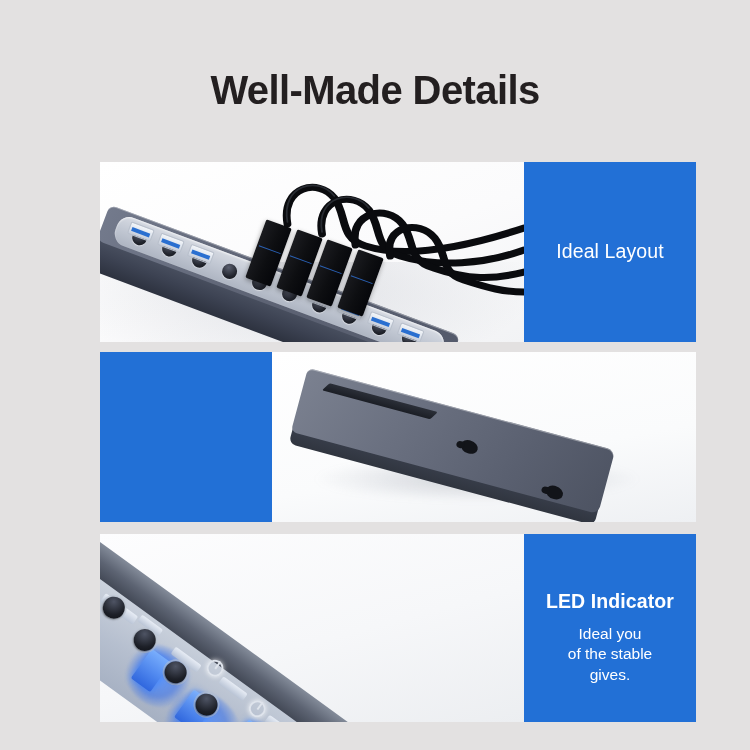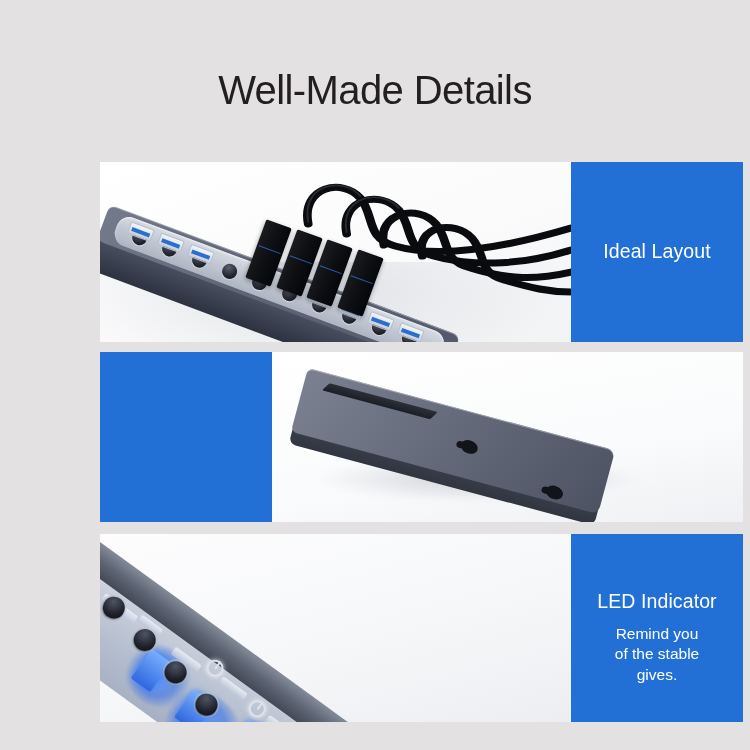--- a/index.html
+++ b/index.html
@@ -11,47 +11,47 @@
     font-family:"Liberation Sans", sans-serif;
     -webkit-font-smoothing:antialiased;
   }
 
   .page{ position:relative; width:750px; height:750px; }
 
   
   .page-title{
     position:absolute; left:0; top:68px; width:750px;
     text-align:center;
-    font-size:40px; font-weight:normal; letter-spacing:-0.6px;
+    font-size:40px; font-weight:bold; letter-spacing:-0.6px;
     color:#231f20;
   }
 
   
   .card{
-    position:absolute; left:100px; width:643px;
+    position:absolute; left:100px; width:596px;
     display:flex; overflow:hidden;
     background:#ffffff;
   }
   #card-1{ top:162px; height:180px; }
   #card-2{ top:352px; height:170px; }
   #card-3{ top:534px; height:188px; }
 
   .photo{ position:relative; overflow:hidden; background:#ffffff; flex:1 1 auto; }
   .panel{
     flex:0 0 172px; background:#2270d6; color:#fff;
     display:flex; flex-direction:column; align-items:center;
     justify-content:center; text-align:center; padding:4px 8px;
   }
   .panel .p-title{ font-size:19.5px; font-weight:400; line-height:1.2; letter-spacing:0.1px; }
   .panel .p-desc{ font-size:15.5px; font-weight:400; line-height:20.5px; margin-top:11px; }
 
   #card-1 .panel .p-desc{ margin-top:12px; }
   #card-2 .panel{ flex:0 0 172px; }
   #card-2 .panel .p-title{ font-size:19.5px; }
-  #card-3 .panel .p-title{ margin-top:19px; }
+  #card-3 .panel .p-title{ margin-top:19px;font-weight:bold; }
 
   
   .ph1{ background:linear-gradient(160deg,#ffffff 0%,#fbfbfc 55%,#f2f3f5 100%); }
   .ph1 .floor{
     position:absolute; left:-20px; right:-20px; bottom:-40px; height:120px;
     background:radial-gradient(ellipse at 45% 20%, rgba(120,128,145,.20), rgba(255,255,255,0) 68%);
   }
   
   .hub1{
     position:absolute; left:8px; top:42px; width:390px; height:120px;
@@ -312,20 +312,20 @@
 
         <div class="pwr" style="left:186px; top:26px;"></div>
         <div class="pwr" style="left:244px; top:34px;"></div>
 
       </div>
     </div>
 
     <div class="panel">
       <div class="p-title">LED Indicator</div>
       <div class="p-desc">
-        <div>Remind you</div>
+        <div>Ideal you</div>
         <div>of the stable</div>
         <div>gives.</div>
       </div>
     </div>
   </div>
 
 </div>
 
 </body></html>

